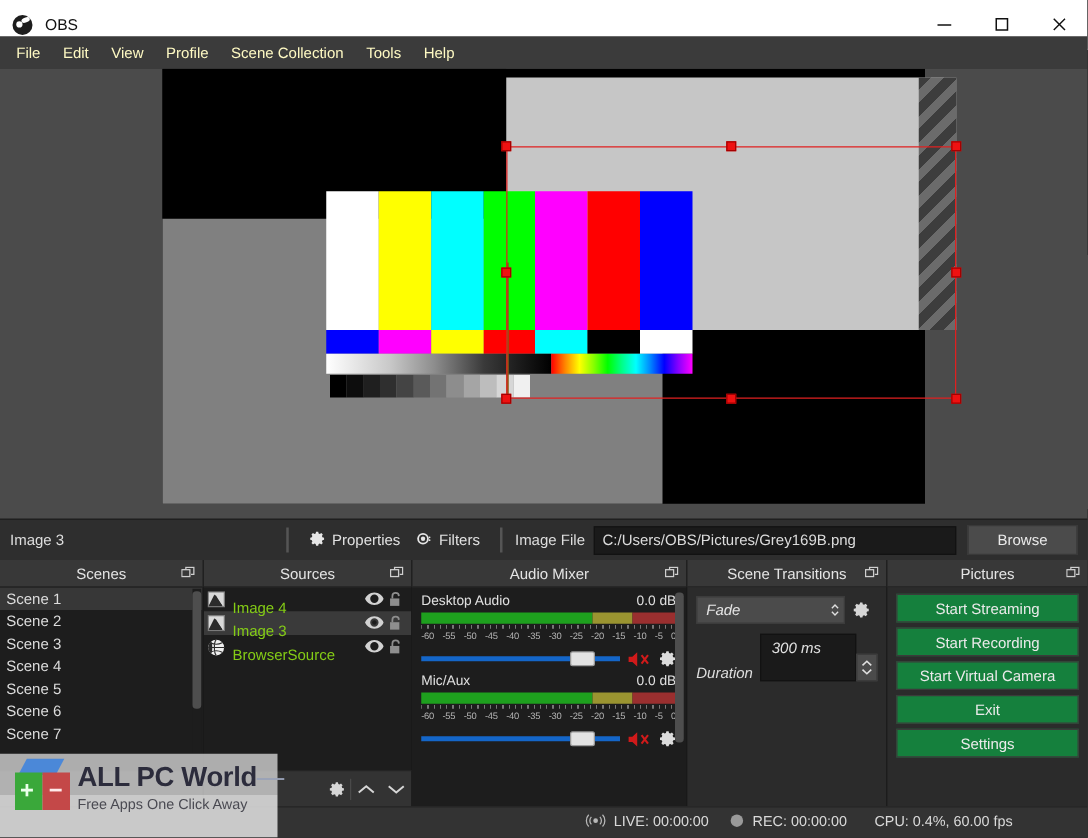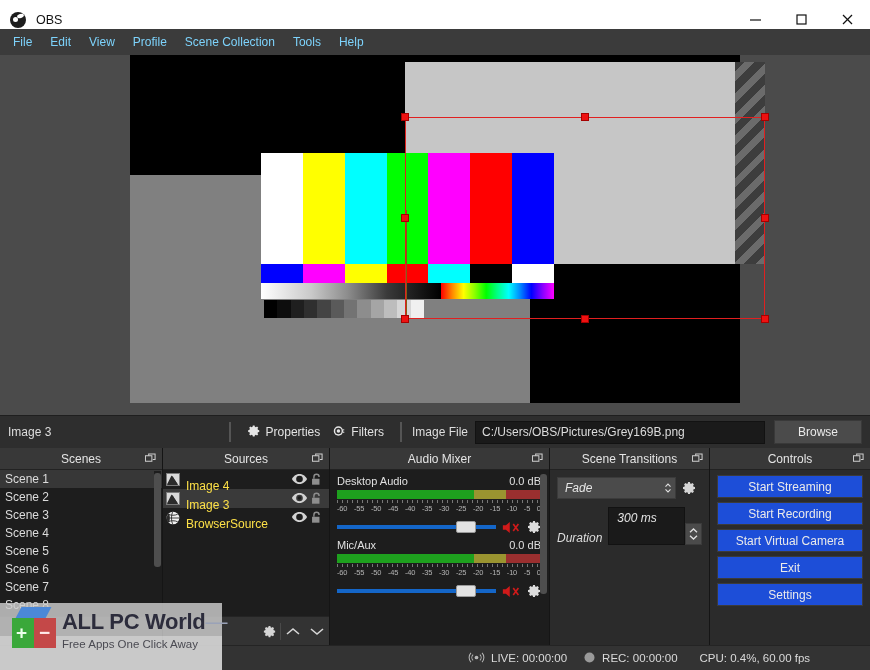--- a/index.html
+++ b/index.html
@@ -41,21 +41,21 @@
     color: #111;
   }
   .tb-btn svg { display: block; }
 
   
   .menubar {
     position: absolute; left: 0; top: 29px; width: 870px; height: 26px;
     background: #3b3b3b; display: flex; align-items: center; padding-left: 4px;
   }
   .menu-item {
-    padding: 3px 9px; font-size: 12px; color: #7dd3fc; line-height: 16px; text-align: center;
+    padding: 3px 9px; font-size: 12px; color: #fef9c3; line-height: 16px; text-align: center;
   }
 
   
   .preview {
     position: absolute; left: 0; top: 55px; width: 870px; height: 360px;
     background: #4b4b4b; overflow: hidden;
   }
   .canvas {
     position: absolute; left: 130px; top: 0px; width: 610px; height: 348px;
     background: #000;
@@ -165,21 +165,21 @@
     position: absolute; left: 0; top: 2px; width: 7px; height: 94px; background: #4e4e4e; border-radius: 3px;
   }
 
   
   .d-sources { width: 167px; border-right: 1px solid #151515; }
   .src-row {
     height: 19px; display: flex; align-items: center; padding: 0 4px 0 3px; font-size: 12px;
   }
   .src-row.sel { background: #3a3a3a; }
   .src-ico { width: 14px; height: 13px; margin-right: 6px; flex: none; }
-  .src-name { flex: 1; color: #fde047; margin-top: 12px; }
+  .src-name { flex: 1; color: #84cc16; margin-top: 12px; }
   .eye, .lock { width: 15px; height: 13px; flex: none; margin-left: 3px; }
 
   
   .d-mixer { width: 220px; border-right: 1px solid #151515; }
   .ch { padding: 5px 8px 0 7px; position: relative; }
   .ch-head { display: flex; justify-content: space-between; font-size: 11px; color: #e0e0e0; }
   .meter { margin-top: 3px; height: 9px; display: flex; }
   .meter .g { width: 67%; background: #1ea01e; }
   .meter .y { width: 16%; background: #9a9430; }
   .meter .r { width: 17%; background: #9a2f2f; }
@@ -225,21 +225,21 @@
   }
   .dur-spin {
     width: 17px; height: 22px; background: #4b4b4b; border: 1px solid #3b3b3b;
     display: flex; flex-direction: column; align-items: center; justify-content: center;
   }
 
   
   .d-controls { width: 160px; }
   .ctrl-body { background: #2b2b2b !important; padding: 5px 7px; }
   .ctrl-btn {
-    height: 23px; background: #1d4ed8; border: 1px solid #3b3b3b;
+    height: 23px; background: #15803d; border: 1px solid #3b3b3b;
     margin-bottom: 4px; display: flex; align-items: center; justify-content: center;
     font-size: 12px; color: #eaeaea;
   }
 
   
   .statusbar {
     position: absolute; left: 0; top: 645px; width: 870px; height: 25px;
     background: #333333; display: flex; align-items: center;
     border-top: 1px solid #242424; font-size: 11.5px; color: #dadada;
   }
@@ -424,21 +424,20 @@
       </div>
       <div class="dock-body">
         <div id="scene-rows">
             <div class="scene-row sel"><span>Scene 1</span></div>
             <div class="scene-row"><span>Scene 2</span></div>
             <div class="scene-row"><span>Scene 3</span></div>
             <div class="scene-row"><span>Scene 4</span></div>
             <div class="scene-row"><span>Scene 5</span></div>
             <div class="scene-row"><span>Scene 6</span></div>
             <div class="scene-row"><span>Scene 7</span></div>
-            <div class="scene-row"><span>Scene 8</span></div>
           </div>
         <div class="scrollbar">
             <div class="thumb"></div>
           </div>
       </div>
       <div class="dock-foot"></div>
     </div>
 
     <div class="dock d-sources">
       <div class="dock-title">
@@ -663,21 +662,21 @@
                 <path d="M2 6.3L5.5 3 9 6.3"></path>
                 <path d="M2 9.7L5.5 13 9 9.7"></path>
               </svg>
           </div>
         </div>
       </div>
     </div>
 
     <div class="dock d-controls">
       <div class="dock-title">
-        <span>Controls</span>
+        <span>Pictures</span>
         <span class="float">
           <svg width="11" height="11" viewBox="0 0 12 12" fill="none" stroke="#cfcfcf" stroke-width="1.1">
               <rect x="0.5" y="3" width="7" height="6"></rect>
               <path d="M4 3V1h7v6H8.5"></path>
             </svg>
         </span>
       </div>
       <div class="dock-body ctrl-body">
         <div id="ctrl-buttons">
             <div class="ctrl-btn">Start Streaming</div>

